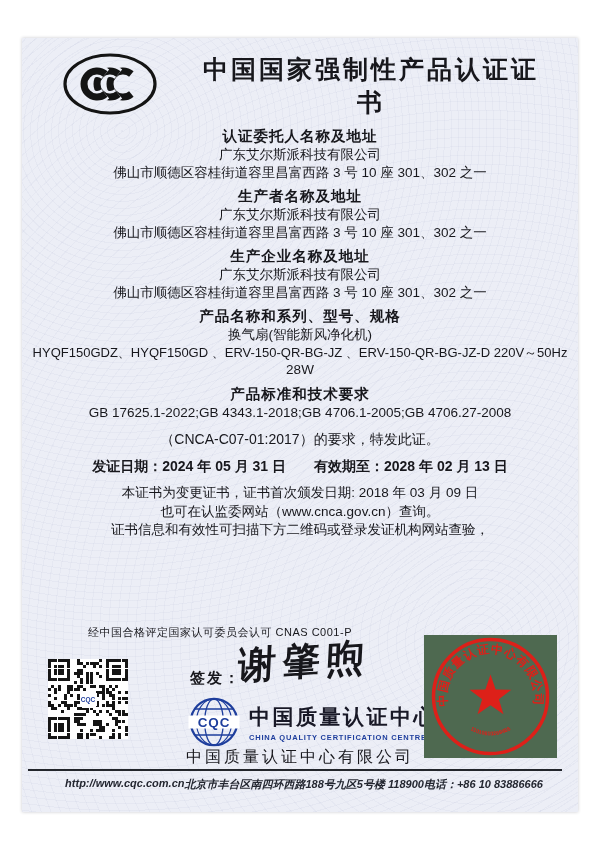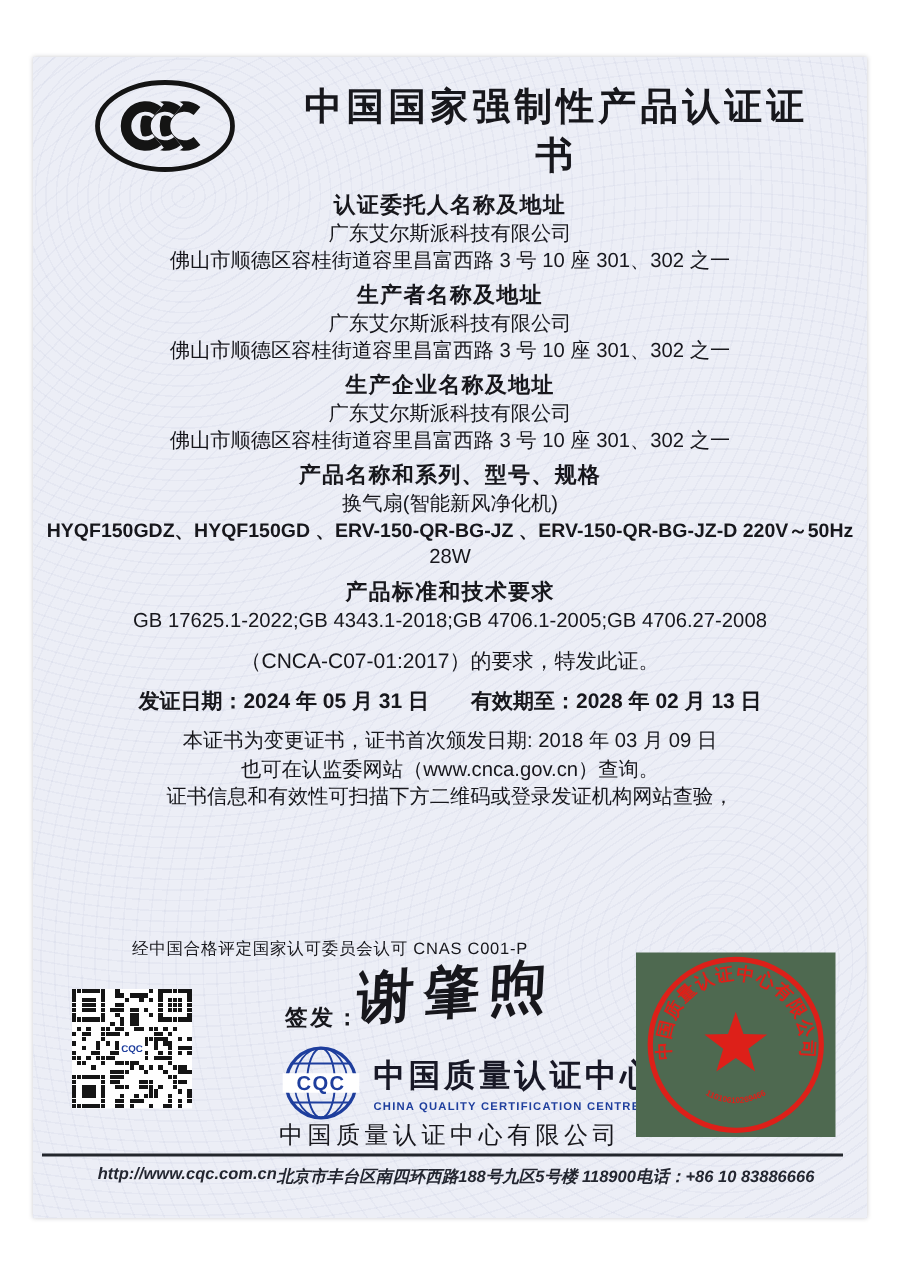--- a/index.html
+++ b/index.html
@@ -15,21 +15,21 @@
       repeating-radial-gradient(circle at 82% 78%, rgba(108,118,168,.05) 0 1px, transparent 1px 9px);
     box-shadow:0 0 3px rgba(40,40,60,.25);
   }
   .cert-header{display:flex;align-items:center;padding:13px 28px 0 38px;gap:32px;}
   .ccc-logo{flex:0 0 auto;}
   .cert-title{flex:1;text-align:center;font-size:25px;font-weight:bold;letter-spacing:3px;}
   .cert-line{margin-top:12px;text-align:center;font-size:14px;font-weight:bold;letter-spacing:.5px;}
   .sections{margin-top:4px;text-align:center;}
   .sec-heading{margin-top:6px;font-size:14.5px;font-weight:bold;line-height:19px;letter-spacing:1px;}
   .sec-line{font-size:13.5px;line-height:17.5px;}
-  .sec-line.wide{font-size:13px;letter-spacing:0;font-weight:bold;}
+  .sec-line.wide{font-size:13px;letter-spacing:0;}
   .statement{margin-top:9px;text-align:center;font-size:14px;line-height:18px;}
   .dates{margin-top:8px;text-align:center;font-size:14px;font-weight:bold;line-height:20px;}
   .dates .gap{display:inline-block;width:28px;}
   .notes{margin-top:8px;text-align:center;font-size:13.5px;line-height:18.5px;}
   .cnas{position:absolute;top:587px;left:0;width:100%;padding-left:66px;box-sizing:border-box;
         font-size:11px;letter-spacing:.5px;z-index:3;}
   .qr{position:absolute;left:26px;top:621px;width:80px;height:80px;z-index:2;}
   .sign-label{position:absolute;left:168px;top:631px;font-size:15px;font-weight:bold;letter-spacing:2px;}
   .sign-name{position:absolute;left:216px;top:598px;font-size:38px;font-weight:bold;
              transform:rotate(-4deg) skewX(-7deg);letter-spacing:6px;white-space:nowrap;}

